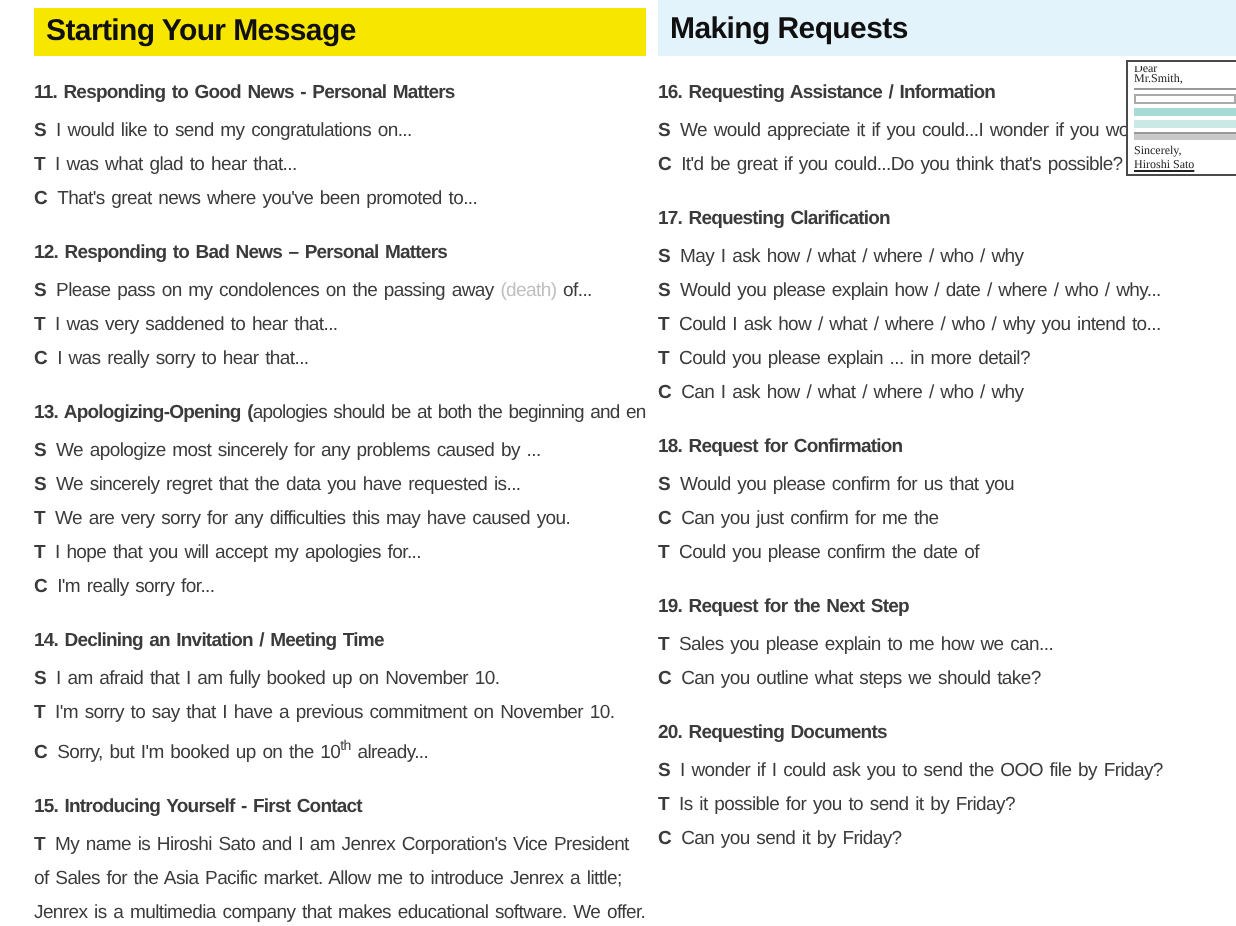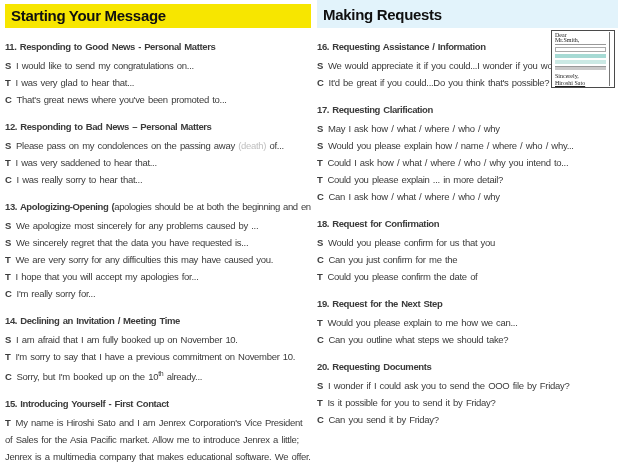--- a/index.html
+++ b/index.html
@@ -1,18 +1,18 @@
 <!DOCTYPE html>
 <html style="--header_yellow: #F7E600; --header_blue: #E2F3FB; --body_text: #3B3B3B; --muted_text: #BFBFBF; --letter_teal: #A6DAD4; --letter_teal_light: #CBE9E4; --letter_gray: #C9C9C9; --letter_border: #4A4A4A;"><head>
 <meta charset="utf-8">
 <style>
   html,body{margin:0;padding:0;background:#ffffff;}
   .page{position:relative;width:618px;height:463px;background:#fff;overflow:hidden;
         font-family:"Liberation Sans","DejaVu Sans",sans-serif;color:var(--body_text,#3b3b3b);}
-  .col{position:absolute;top:0;height:463px;overflow:hidden;}
+  .col{position:absolute;top:0;height:463px;overflow:hidden;margin-left:12px;}
   .col-left{left:5px;width:306px;}
   .col-right{left:317px;width:301px;}
   .hdr{font-size:15px;font-weight:bold;letter-spacing:-0.3px;color:#101010;padding-left:6px;white-space:nowrap;}
   .hdr-yellow{margin-top:4px;height:24px;line-height:24px;background:var(--header_yellow,#f7e600);}
   .hdr-blue{height:28px;line-height:30px;background:var(--header_blue,#e2f3fb);}
   .section{margin:0;}
   .shead{font-size:9.5px;font-weight:bold;line-height:17px;margin:10px 0 2px 0;
          letter-spacing:-0.4px;word-spacing:1px;white-space:nowrap;}
   .section:first-of-type .shead{margin-top:8px;}
   .shead .reg{font-weight:normal;}
@@ -41,21 +41,21 @@
 <div class="page">
 
   <div class="col col-left">
     <div class="hdr hdr-yellow">
       <span>Starting Your Message</span>
     </div>
 
     <div class="section">
       <div class="shead">11. Responding to Good News - Personal Matters</div>
       <div class="item"><span class="pfx">S</span><span>I would like to send my congratulations on...</span></div>
-      <div class="item"><span class="pfx">T</span><span>I was very glad to hear that...</span></div>
+      <div class="item"><span class="pfx">T</span><span>I was what glad to hear that...</span></div>
       <div class="item"><span class="pfx">C</span><span>That's great news where you've been promoted to...</span></div>
     </div>
 
     <div class="section">
       <div class="shead">12. Responding to Bad News – Personal Matters</div>
       <div class="item"><span class="pfx">S</span><span>Please pass on my condolences on the passing away </span><span class="muted">(death)</span><span> of...</span></div>
       <div class="item"><span class="pfx">T</span><span>I was very saddened to hear that...</span></div>
       <div class="item"><span class="pfx">C</span><span>I was really sorry to hear that...</span></div>
     </div>
 
@@ -90,36 +90,36 @@
 
     <div class="section">
       <div class="shead">16. Requesting Assistance / Information</div>
       <div class="item"><span class="pfx">S</span><span>We would appreciate it if you could...I wonder if you would be</span></div>
       <div class="item"><span class="pfx">C</span><span>It'd be great if you could...Do you think that's possible?</span></div>
     </div>
 
     <div class="section">
       <div class="shead">17. Requesting Clarification</div>
       <div class="item"><span class="pfx">S</span><span>May I ask how / what / where / who / why</span></div>
-      <div class="item"><span class="pfx">S</span><span>Would you please explain how / name / where / who / why...</span></div>
+      <div class="item"><span class="pfx">S</span><span>Would you please explain how / date / where / who / why...</span></div>
       <div class="item"><span class="pfx">T</span><span>Could I ask how / what / where / who / why you intend to...</span></div>
       <div class="item"><span class="pfx">T</span><span>Could you please explain ... in more detail?</span></div>
       <div class="item"><span class="pfx">C</span><span>Can I ask how / what / where / who / why</span></div>
     </div>
 
     <div class="section">
       <div class="shead">18. Request for Confirmation</div>
       <div class="item"><span class="pfx">S</span><span>Would you please confirm for us that you</span></div>
       <div class="item"><span class="pfx">C</span><span>Can you just confirm for me the</span></div>
       <div class="item"><span class="pfx">T</span><span>Could you please confirm the date of</span></div>
     </div>
 
     <div class="section">
       <div class="shead">19. Request for the Next Step</div>
-      <div class="item"><span class="pfx">T</span><span>Would you please explain to me how we can...</span></div>
+      <div class="item"><span class="pfx">T</span><span>Sales you please explain to me how we can...</span></div>
       <div class="item"><span class="pfx">C</span><span>Can you outline what steps we should take?</span></div>
     </div>
 
     <div class="section">
       <div class="shead">20. Requesting Documents</div>
       <div class="item"><span class="pfx">S</span><span>I wonder if I could ask you to send the OOO file by Friday?</span></div>
       <div class="item"><span class="pfx">T</span><span>Is it possible for you to send it by Friday?</span></div>
       <div class="item"><span class="pfx">C</span><span>Can you send it by Friday?</span></div>
     </div>
 

